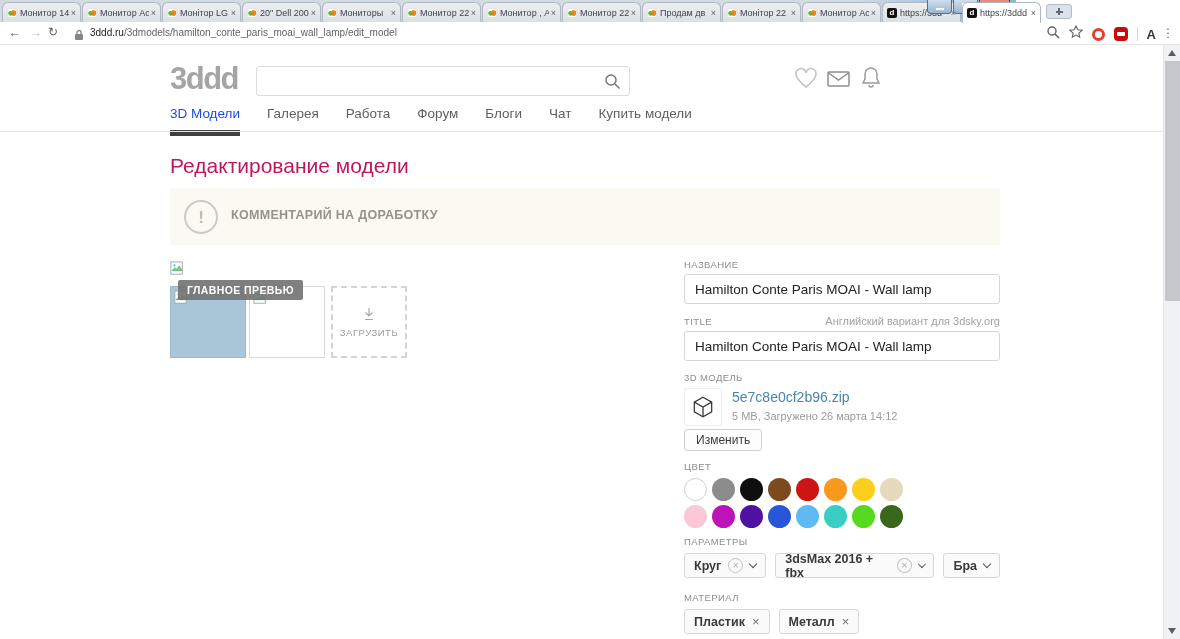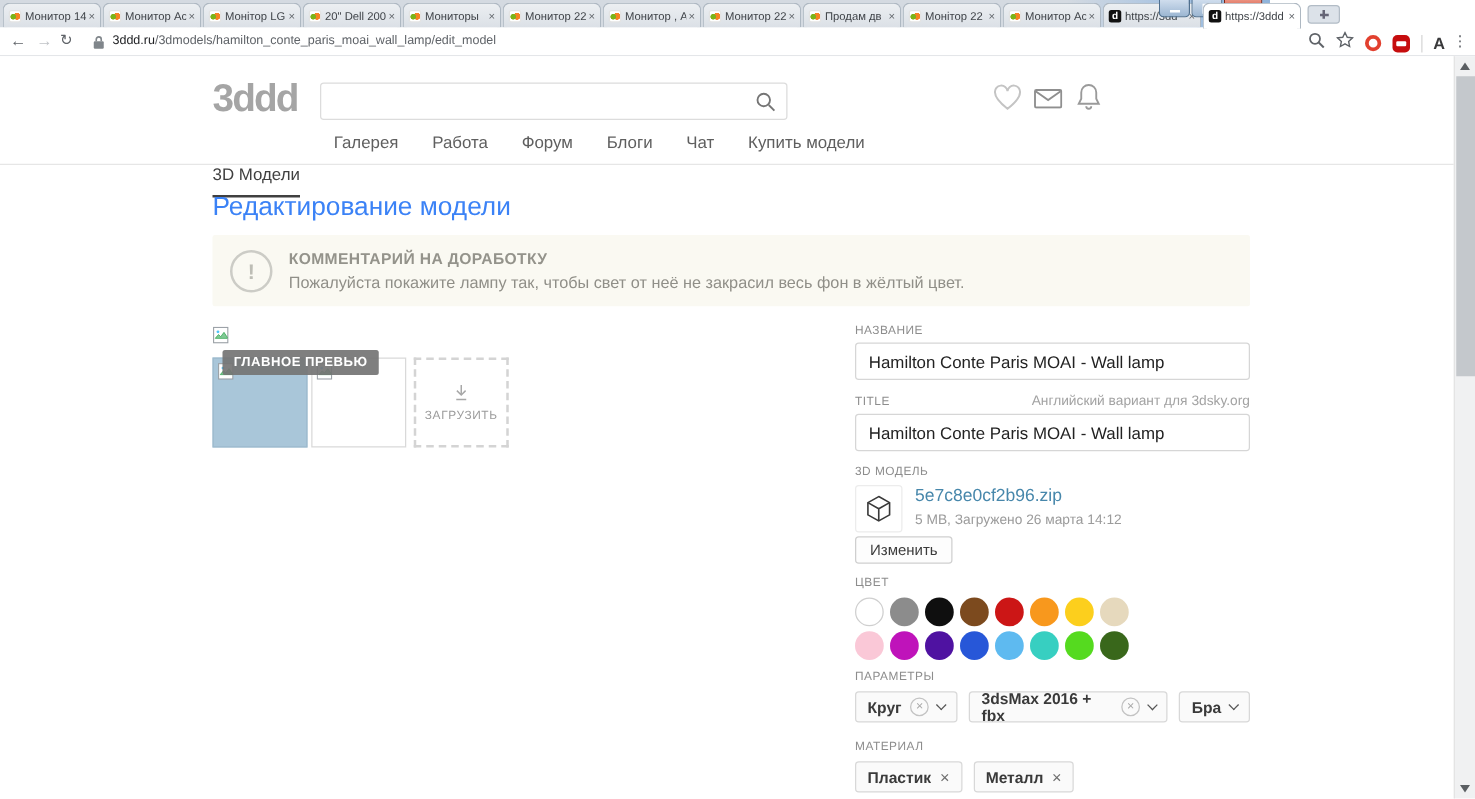--- a/index.html
+++ b/index.html
@@ -67,25 +67,25 @@
   .search-box { position:absolute; left:256px; top:21px; width:374px; height:30px; border:1px solid #dcdcdc; border-radius:3px; }
   .search-box input { position:absolute; left:8px; top:2px; width:330px; height:24px; border:none; outline:none; font-size:13px; }
   .search-ic { position:absolute; right:8px; top:6px; }
   .hicon { position:absolute; }
   .user-menu { position:absolute; left:899px; top:18px; display:flex; align-items:center; }
   .avatar { width:35px; height:35px; border-radius:50%; overflow:hidden; border:1px solid #ddd; background:#17203d; position:relative; }
   .uname { margin-left:9px; font-size:13.5px; color:#333; }
   .chev { display:inline-block; width:6px; height:6px; border-right:1.5px solid #555; border-bottom:1.5px solid #555; transform:rotate(45deg); margin-left:7px; margin-top:-4px; }
   .nav { position:absolute; left:170px; top:61px; display:flex; }
   .nav-item { margin-right:27px; font-size:13.5px; color:#5f5f5f; padding-bottom:9px; cursor:pointer; }
-  .nav-item.active { color:#404040; border-bottom:2px solid #404040;margin-top:26px; }
+  .nav-item.active { color:#1d4ed8; border-bottom:6px solid #404040; }
   .hdr-line { position:absolute; left:0; top:86px; width:1163px; height:1px; background:#e6e6e6; }
 
   
-  .page-title { position:absolute; left:170px; top:109px; font-size:21px; color:#3b82f6; }
+  .page-title { position:absolute; left:170px; top:109px; font-size:21px; color:#be185d; }
   .notice { position:absolute; left:170px; top:143px; width:830px; height:57px; background:#faf9f2; border-radius:2px;
     display:flex; align-items:center; padding:0 14px; }
   .notice-ic { flex:0 0 34px; width:34px; height:34px; border:2px solid #ccccc6; border-radius:50%;
     color:#bdbdb5; font-size:17px; font-weight:bold; text-align:center; line-height:31px; margin-right:13px; }
   .notice-title { font-size:12.5px; font-weight:bold; color:#94938b; letter-spacing:.3px; margin-bottom:4px; }
   .notice-text { font-size:13px; color:#908f88; }
 
   
   .bimg { position:absolute; }
   .tooltip { position:absolute; left:178px; top:235px; background:rgba(116,116,116,.92); color:#fff;
@@ -277,21 +277,20 @@
         <span class="nav-item">Купить модели</span>
       </div>
     <div class="hdr-line"></div>
 
     <div class="page-title">Редактирование модели</div>
 
     <div class="notice">
       <div class="notice-ic">!</div>
       <div>
         <div class="notice-title">КОММЕНТАРИЙ НА ДОРАБОТКУ</div>
-        <div class="notice-text">Пожалуйста покажите лампу так, чтобы свет от неё не закрасил весь фон в жёлтый цвет.</div>
       </div>
     </div>
 
     <span class="bimg" style="left:170px;top:216px;z-index:1;">
       <svg width="14" height="15" viewBox="0 0 16 17">
           <rect x="1" y="1" width="13" height="14" fill="#fff" stroke="#9aa0a6"></rect>
           <path d="M2.5 11l3-3.5 2 2 3-4 3 4.5v1z" fill="#81c995" stroke="#34a853" stroke-width=".7"></path>
           <circle cx="5" cy="5" r="1.3" fill="#4fc3f7"></circle>
         </svg>
     </span>

